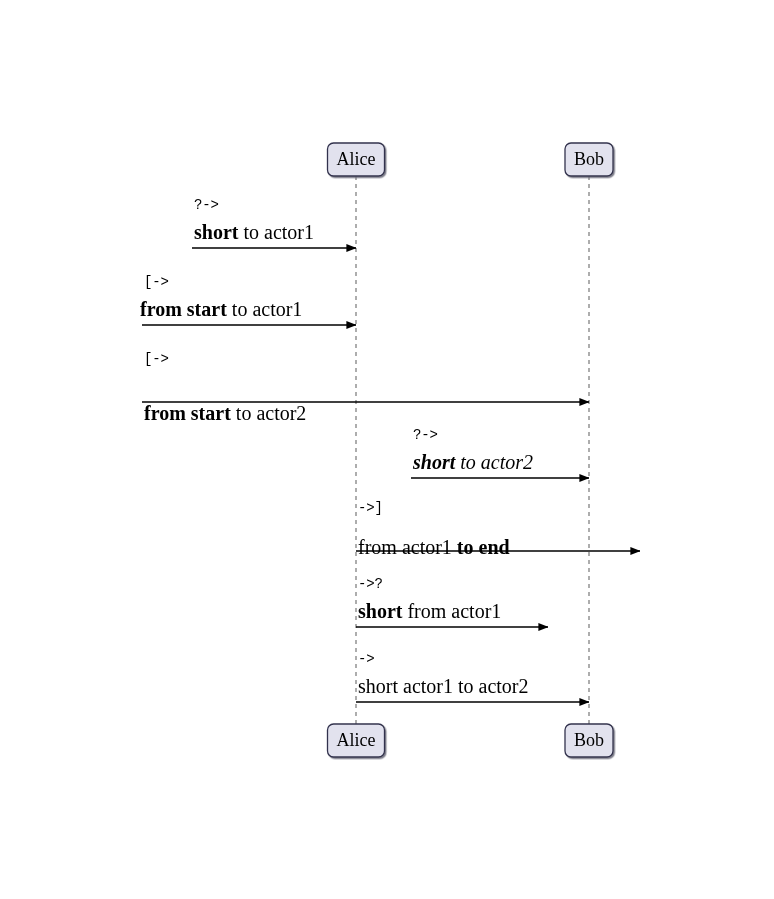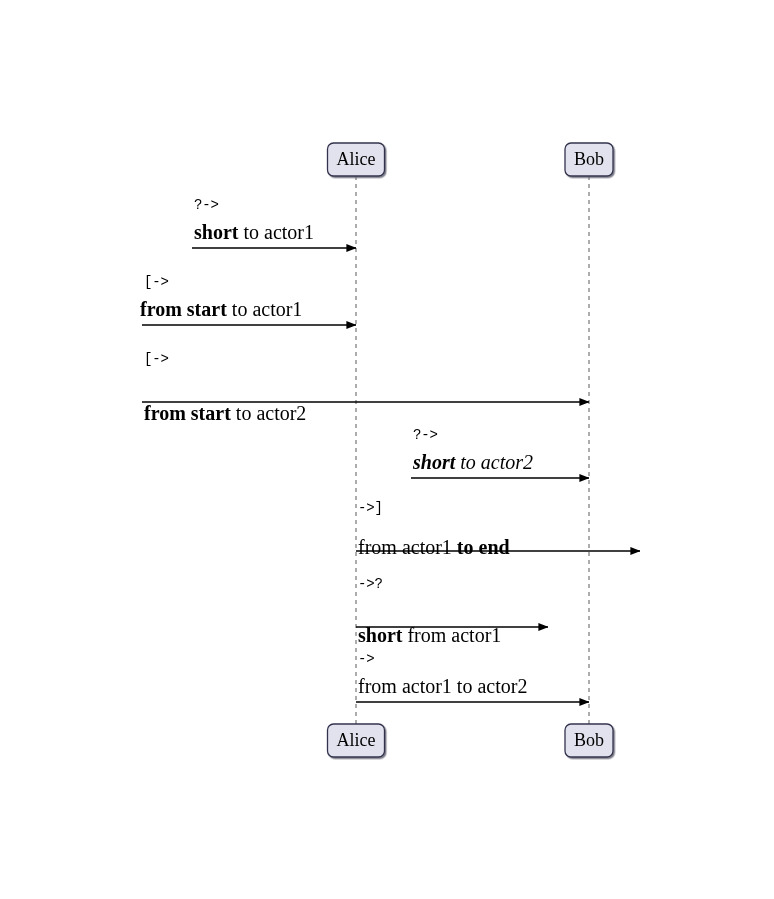--- a/index.html
+++ b/index.html
@@ -92,17 +92,17 @@
       <div class="msg-label" style="left: 194px; top: 221px;"><b>short</b><span> to actor1</span></div>
       <div class="msg-syntax" style="left: 144px; top: 274px;">[-&gt;</div>
       <div class="msg-label" style="left: 140px; top: 298px;"><b>from start</b><span> to actor1</span></div>
       <div class="msg-syntax" style="left: 144px; top: 351px;">[-&gt;</div>
       <div class="msg-label" style="left: 144px; top: 375px; margin-top: 27px;"><b>from start</b><span> to actor2</span></div>
       <div class="msg-syntax" style="left: 413px; top: 427px;">?-&gt;</div>
       <div class="msg-label" style="left: 413px; top: 451px; font-style: italic;"><b>short</b><span> to actor2</span></div>
       <div class="msg-syntax" style="left: 358px; top: 500px;">-&gt;]</div>
       <div class="msg-label" style="left: 358px; top: 536px;"><span>from actor1 </span><b>to end</b></div>
       <div class="msg-syntax" style="left: 358px; top: 576px;">-&gt;?</div>
-      <div class="msg-label" style="left: 358px; top: 624px;"><b>short</b><span> from actor1</span></div>
+      <div class="msg-label" style="left: 358px; top: 600px;"><b>short</b><span> from actor1</span></div>
       <div class="msg-syntax" style="left: 358px; top: 651px;">-&gt;</div>
-      <div class="msg-label" style="left: 358px; top: 675px;"><span>from actor1 to actor2</span></div>
+      <div class="msg-label" style="left: 358px; top: 675px;"><span>short actor1 to actor2</span></div>
     </div>
 </div>
 
 </body></html>

